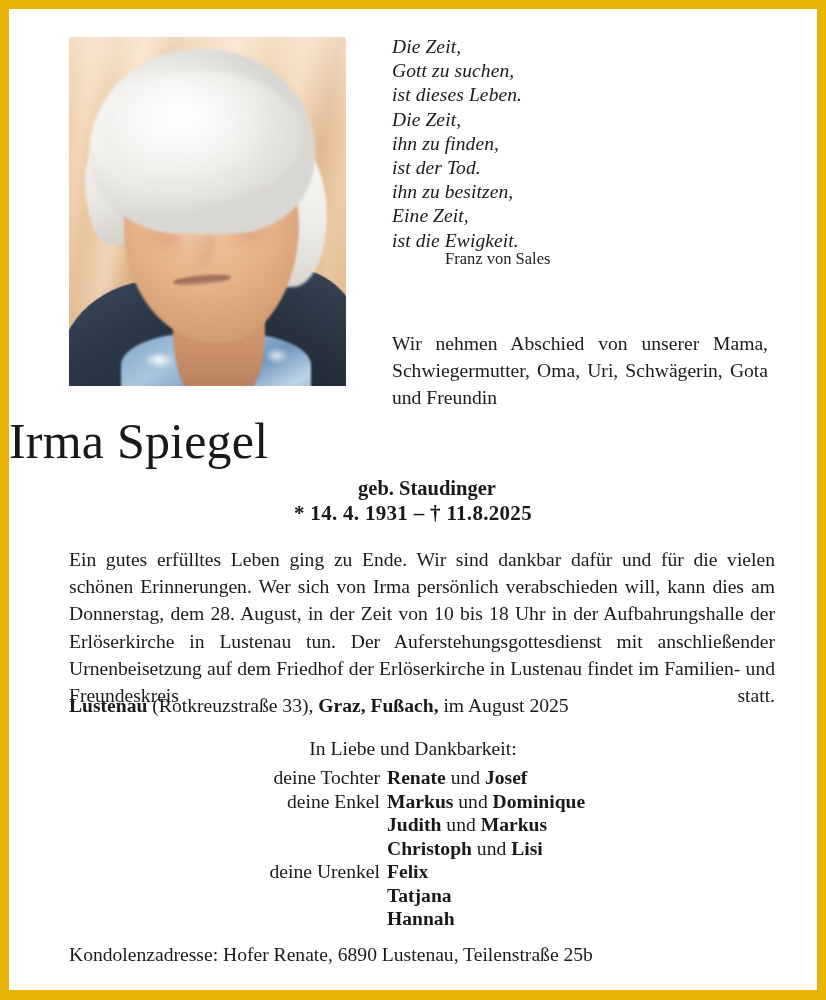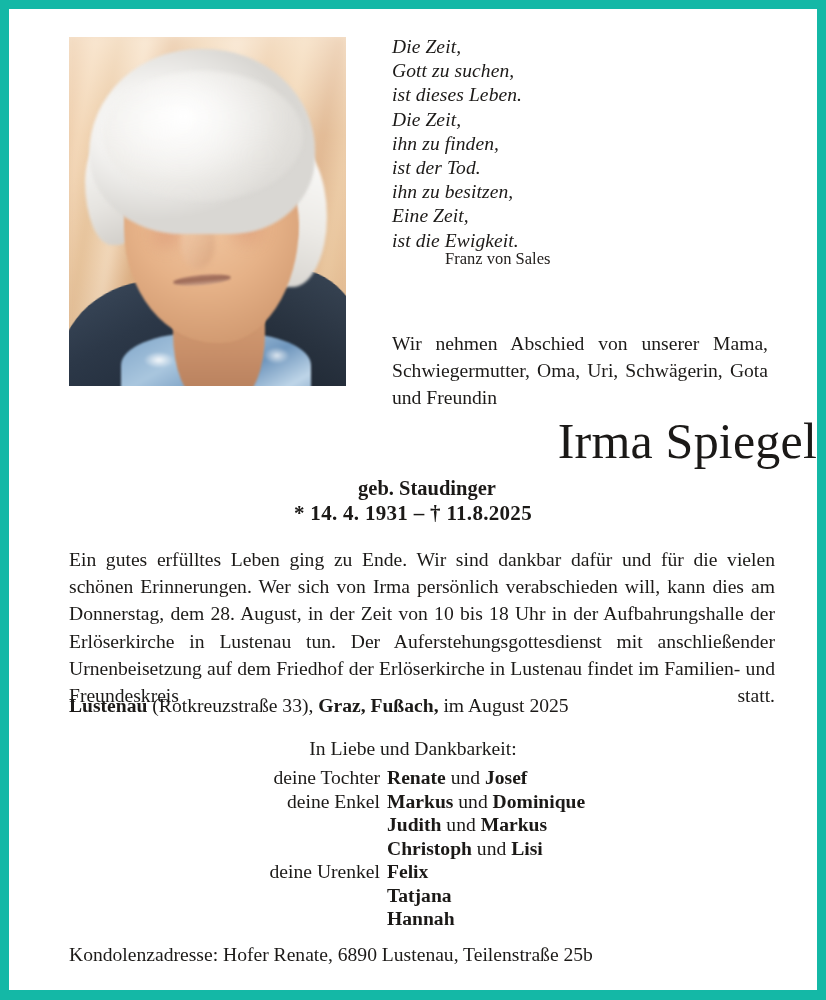--- a/index.html
+++ b/index.html
@@ -9,21 +9,21 @@
   }
   body {
     font-family: "Liberation Serif", serif;
     -webkit-font-smoothing: antialiased;
   }
   #notice {
     position: relative;
     width: 826px;
     height: 1000px;
     box-sizing: border-box;
-    background: #14b8a6;
+    background: #eab308;
     padding: 9px 9px 10px 9px;
     overflow: hidden;
   }
   #paper {
     position: relative;
     width: 100%;
     height: 100%;
     background: #ffffff;
     box-sizing: border-box;
     overflow: hidden;
@@ -208,21 +208,21 @@
     font-size: 19.6px;
     line-height: 27px;
     color: #1c1a18;
     text-align: justify;
     text-align-last: left;
   }
   #name {
     position: absolute;
     left: 0; right: 0;
     top: 404px;
-    text-align: right;
+    text-align: left;
     font-size: 50px;
     line-height: 56px;
     color: #1b1917;
     letter-spacing: .2px;
   }
   #maiden {
     position: absolute;
     left: 0; right: 0;
     top: 468px;
     text-align: center;

